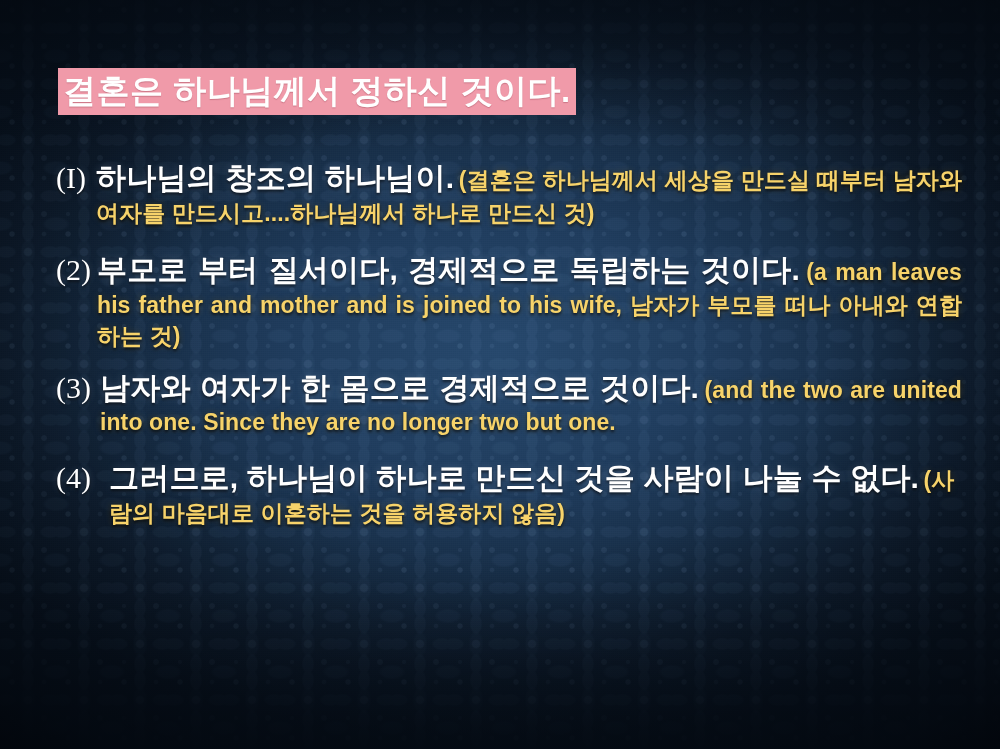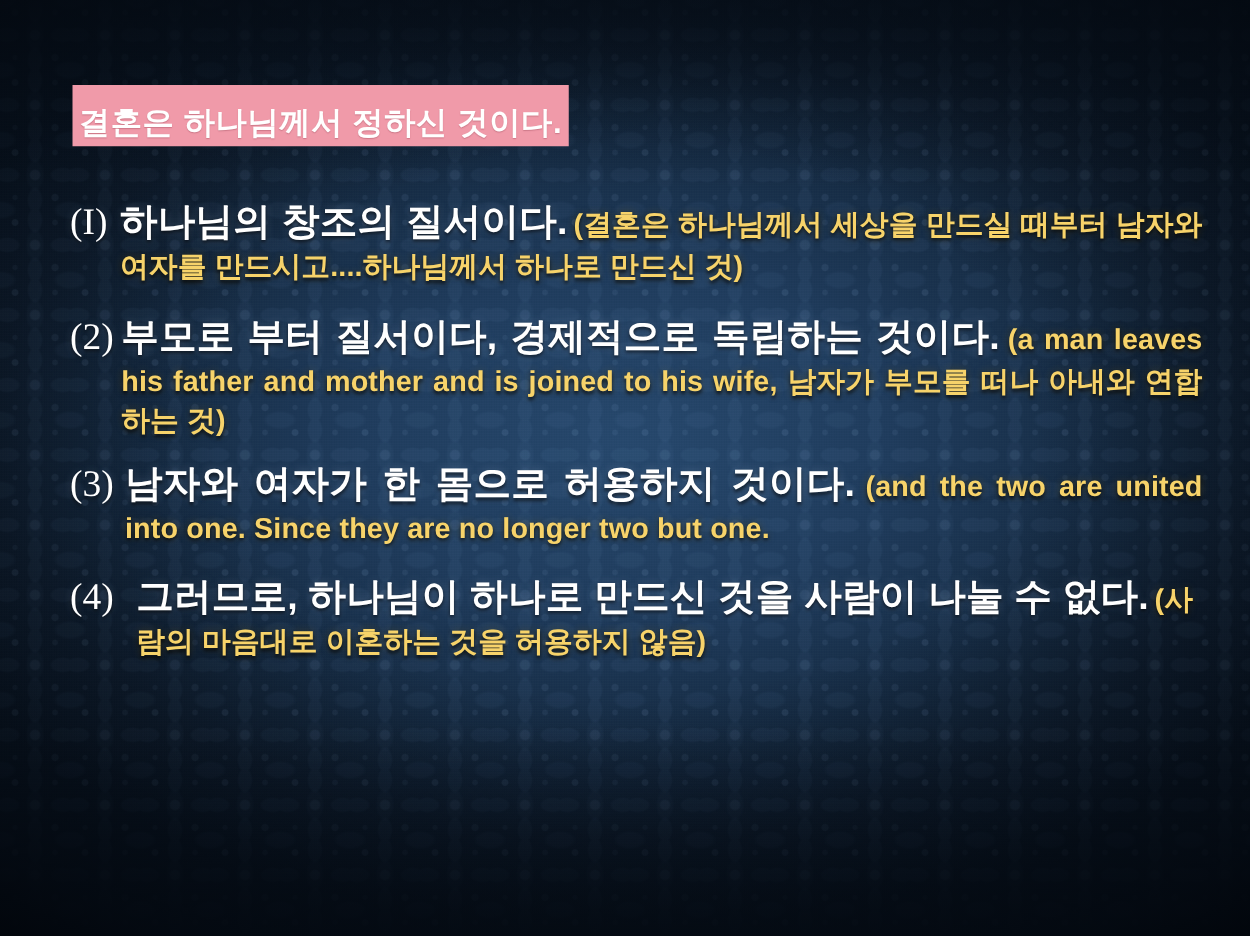--- a/index.html
+++ b/index.html
@@ -98,25 +98,25 @@
 
   .title-wrap {
     position: absolute;
     left: 58px;
     top: 68px;
   }
   .title-text {
     display: inline-block;
     background: #f09aa9;
     color: #ffffff;
-    font-size: 25px;
+    font-size: 33px;
     font-weight: 700;
     line-height: 1.28;
     letter-spacing: 0.5px;
-    padding: 14px 5px 3px 5px;
+    padding: 2px 5px 3px 5px;
     white-space: nowrap;
     text-shadow: 0 1px 1px rgba(120,40,55,0.30);
   }
 
   .items {
     position: absolute;
     left: 56px;
     top: 158px;
     width: 906px;
   }
@@ -186,37 +186,37 @@
 
     <div class="title-wrap">
       <span class="title-text">결혼은 하나님께서 정하신 것이다.</span>
     </div>
 
     <div class="items">
 
       <div class="item item-1">
         <span class="item-num">(I)</span>
         <div class="item-body">
-          <span class="main-txt">하나님의 창조의 질서이다.</span>
+          <span class="main-txt">하나님의 창조의 하나님이.</span>
           <span class="note-txt">(결혼은 하나님께서 세상을 만드실 때부터 남자와 여자를 만드시고....하나님께서 하나로 만드신 것)</span>
         </div>
       </div>
 
       <div class="item item-2">
         <span class="item-num">(2)</span>
         <div class="item-body">
           <span class="main-txt">부모로 부터 질서이다, 경제적으로 독립하는 것이다.</span>
           <span class="note-txt">(a man leaves his father and mother and is joined to his wife, 남자가 부모를 떠나 아내와 연합하는 것)</span>
         </div>
       </div>
 
       <div class="item item-3">
         <span class="item-num">(3)</span>
         <div class="item-body">
-          <span class="main-txt">남자와 여자가 한 몸으로 허용하지 것이다.</span>
+          <span class="main-txt">남자와 여자가 한 몸으로 경제적으로 것이다.</span>
           <span class="note-txt">(and the two are united into one. Since they are no longer two but one.</span>
         </div>
       </div>
 
       <div class="item item-4">
         <span class="item-num">(4)</span>
         <div class="item-body no-justify">
           <span class="main-txt">그러므로, 하나님이 하나로 만드신 것을 사람이 나눌 수 없다.</span>
           <span class="note-txt">(사람의 마음대로 이혼하는 것을 허용하지 않음)</span>
         </div>

